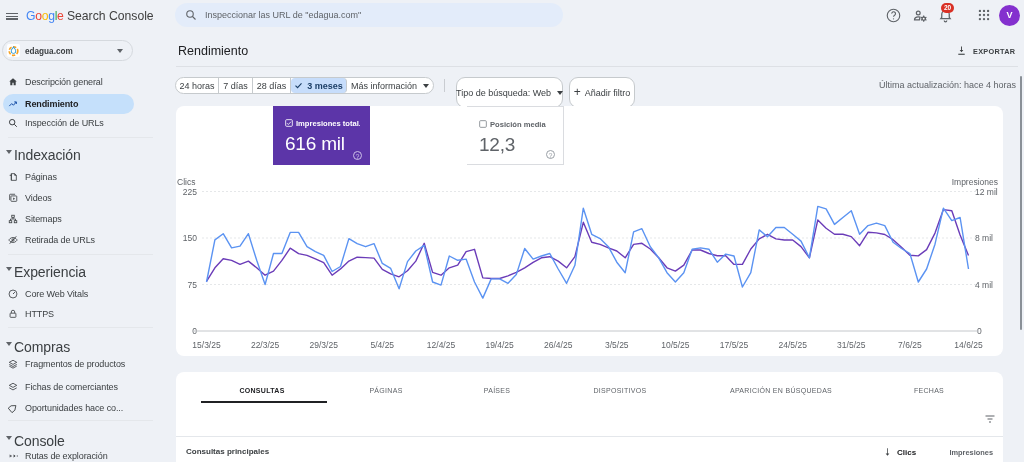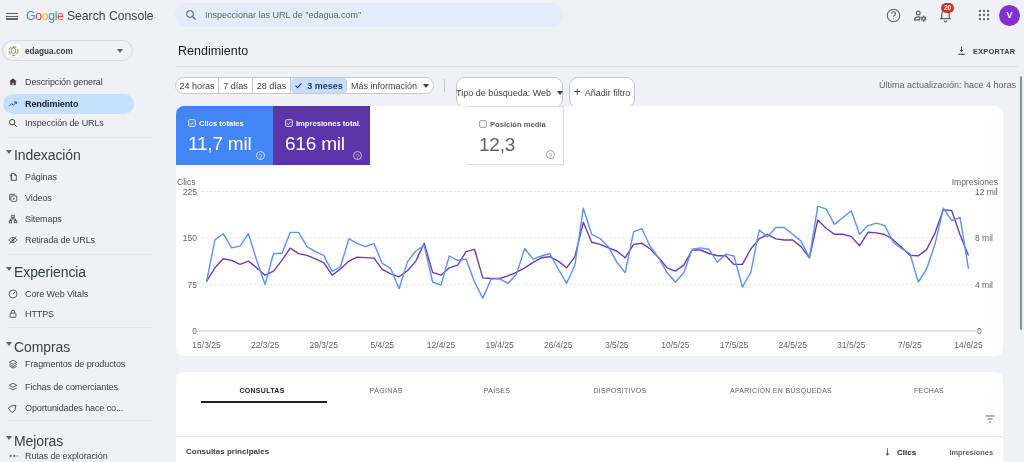--- a/index.html
+++ b/index.html
@@ -208,21 +208,21 @@
     </div>
   <div class="sitem" style="top:366px">
       <svg class="ic" width="10" height="10" viewBox="0 0 24 24" fill="none" stroke="#3c4043" stroke-width="2">
         <path d="M3 5h9l9 7-9 7H3z" transform="rotate(-40 12 12)"></path>
       </svg>
       <span class="tx">Oportunidades hace co...</span>
     </div>
   <div class="ssep" style="top:388px"></div>
   <div class="shead" style="top:396px">
       <div class="tri"></div>
-      <div class="tx">Mejoras</div>
+      <div class="tx">Console</div>
     </div>
   <div class="sitem" style="top:414px">
       <svg class="ic" width="10" height="10" viewBox="0 0 24 24" fill="none" stroke="#3c4043" stroke-width="2">
         <path d="M3 12h5m4 0h5m4 0h3M5 9l3 3-3 3M14 9l3 3-3 3"></path>
       </svg>
       <span class="tx">Rutas de exploración</span>
     </div>
 </div>
 
 <div id="main"></div>
@@ -240,29 +240,20 @@
         <path d="M4 12.5l5.5 5.5L20 6.5"></path>
       </svg>3 meses</div>
   <div style="width:86px">Más información <span style="margin-left:6px;width:0;height:0;border-left:3.5px solid transparent;border-right:3.5px solid transparent;border-top:4px solid #3c4043;display:inline-block"></span></div>
 </div>
 <div style="position:absolute; left:444px; top:79px; width:1px; height:13px; background:#c9ccd1"></div>
 <div class="pillbtn" style="left:456px; width:107px">Tipo de búsqueda: Web <span style="margin-left:6px;width:0;height:0;border-left:3.5px solid transparent;border-right:3.5px solid transparent;border-top:4px solid #3c4043;display:inline-block"></span></div>
 <div class="pillbtn" style="left:569px; width:66px"><span style="font-size:12px; font-weight:normal; margin-right:4px; margin-top:-1px">+</span> Añadir filtro</div>
 <div id="lastupd">Última actualización: hace 4 horas</div>
 
 <div id="chartcard">
-  <div class="chip" style="left:0; background:#4285f4; border-radius:8px 0 0 0; color:#fff">
-    <svg class="cb" viewBox="0 0 24 24">
-        <rect x="2" y="2" width="20" height="20" rx="3" fill="none" stroke="#fff" stroke-width="2.5"></rect>
-        <path d="M6 12.5l4 4L18 8" fill="none" stroke="#fff" stroke-width="2.5"></path>
-      </svg>
-    <div class="lb">Clics totales</div>
-      <div class="num">11,7 mil</div>
-    <div class="q" style="border:1px solid #cfe0fb; color:#cfe0fb">?</div>
-  </div>
   <div class="chip" style="left:97px; background:#5c35a8; color:#fff">
     <svg class="cb" viewBox="0 0 24 24">
         <rect x="2" y="2" width="20" height="20" rx="3" fill="none" stroke="#fff" stroke-width="2.5"></rect>
         <path d="M6 12.5l4 4L18 8" fill="none" stroke="#fff" stroke-width="2.5"></path>
       </svg>
     <div class="lb" style="width:64px">Impresiones total...</div>
       <div class="num">616 mil</div>
     <div class="q" style="border:1px solid #cdc0e8; color:#cdc0e8">?</div>
   </div>
   <div class="chip" style="left:291px; border:1px solid #dadce0; border-left:none; color:#5f6368">

